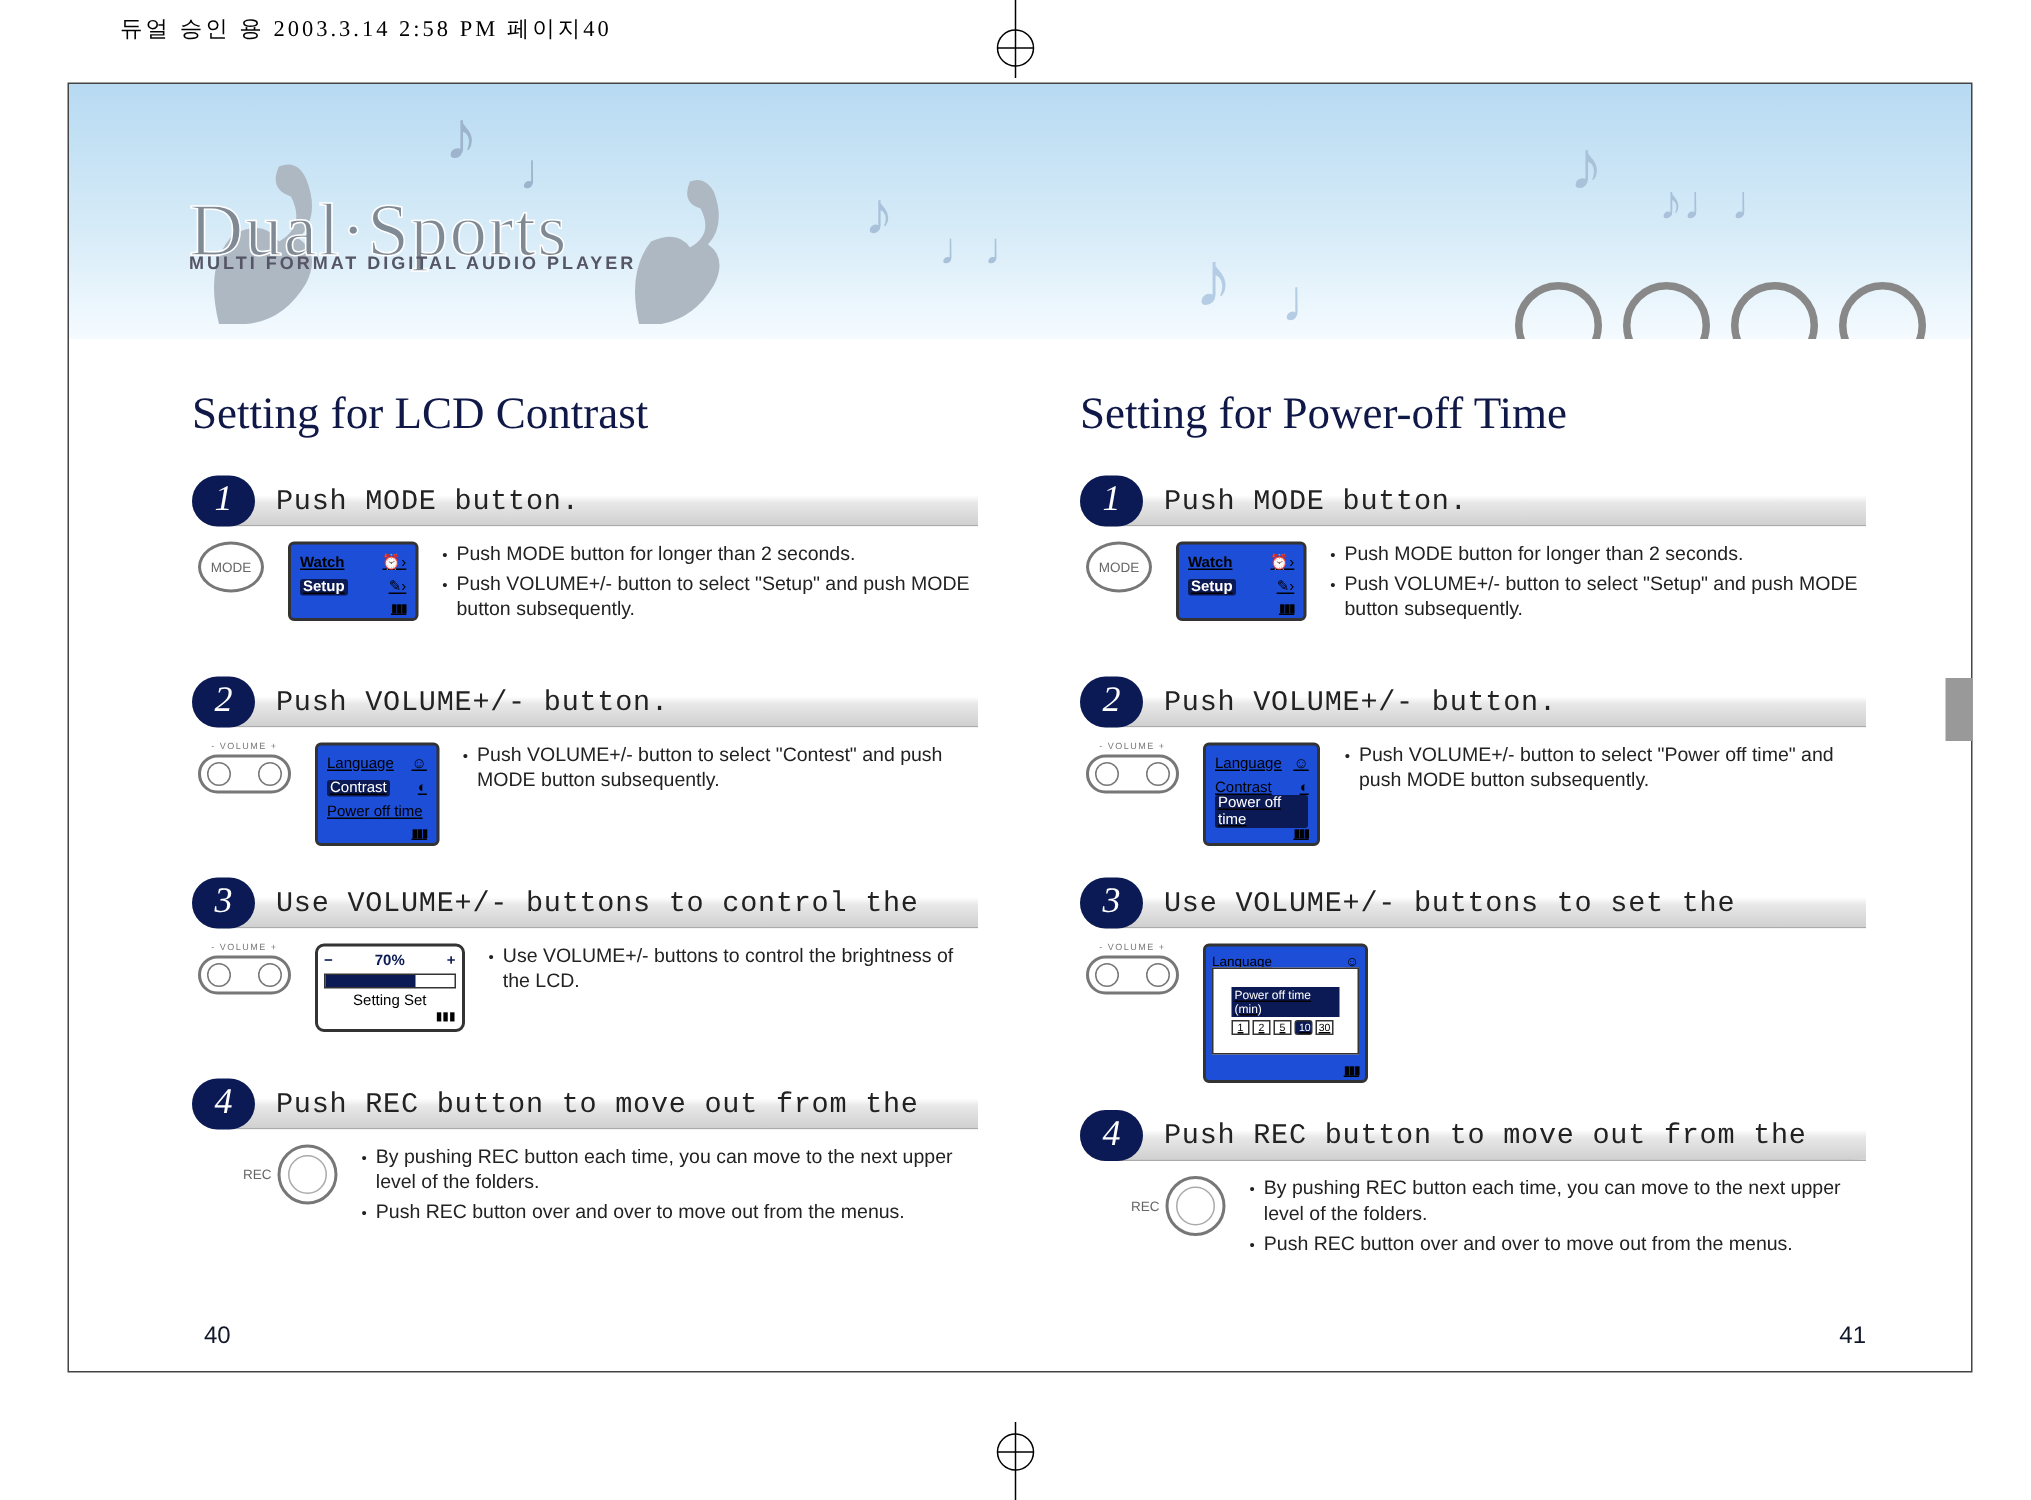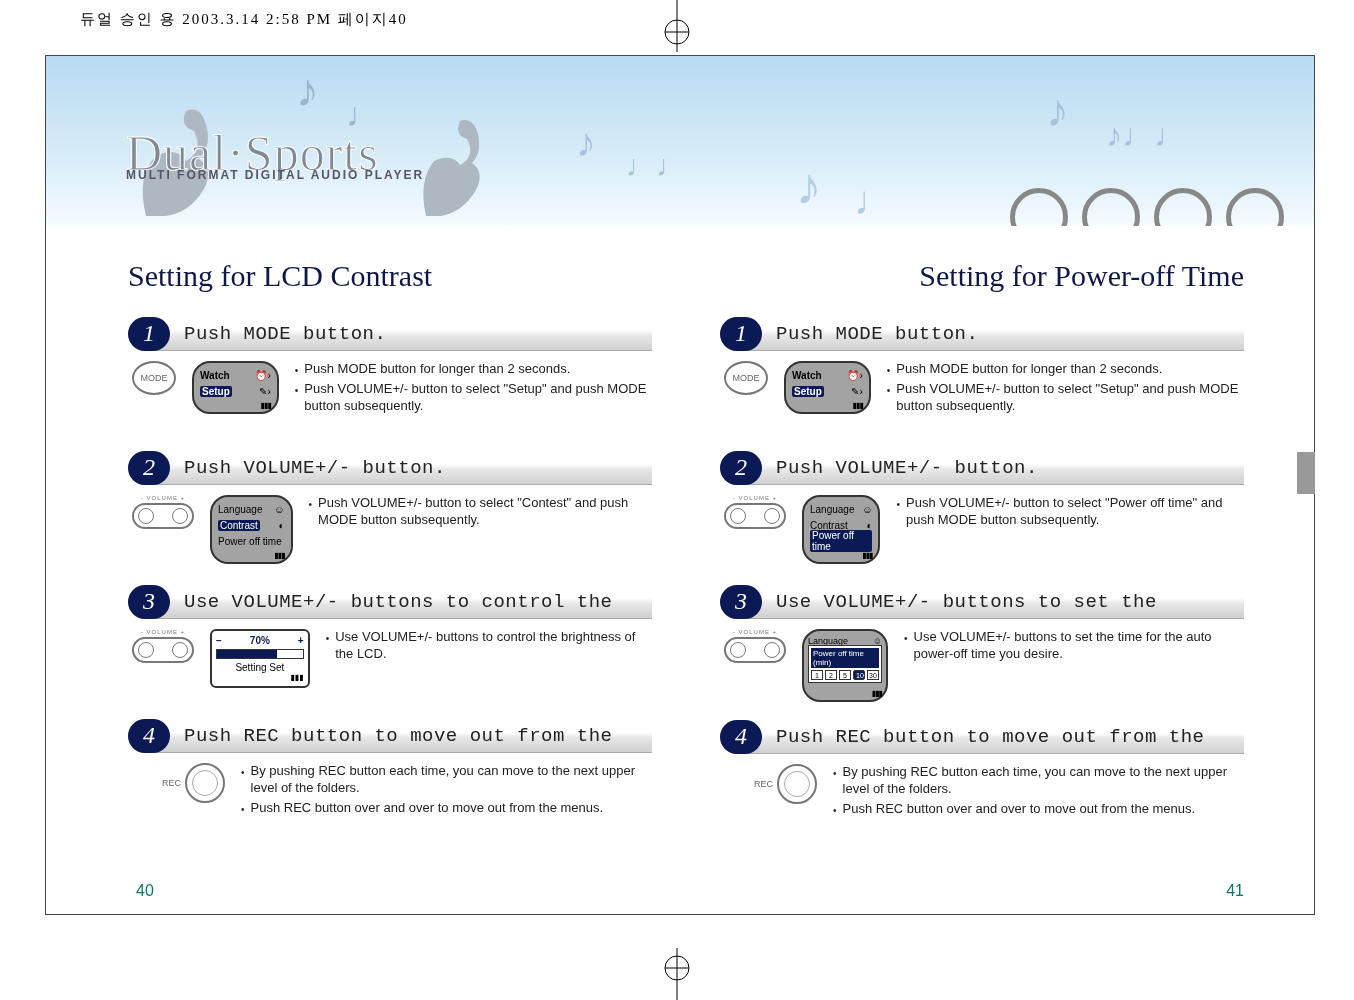--- a/index.html
+++ b/index.html
@@ -50,21 +50,21 @@
     display: flex;
   }
   .col { flex: 1; padding: 8px 28px 0 82px; position: relative; }
   .col.right { padding-left: 40px; padding-right: 70px; }
   h1.section {
     font-family: Georgia, serif;
     font-size: 30px; font-weight: 400;
     color: #101848;
     margin-bottom: 24px;
   }
-  .col.right h1.section { text-align: right; }
+  .col.right h1.section { }
   .step-head {
     display: flex; align-items: center;
     background: linear-gradient(#fff 0%, #fff 40%, #e8e8e8 55%, #d0d0d0 100%);
     border-radius: 18px 0 0 18px;
     height: 34px;
     margin-bottom: 10px;
     border-bottom: 1px solid #aaa;
   }
   .step-num {
     width: 42px; height: 34px;
@@ -106,51 +106,52 @@
     display: flex; align-items: center; gap: 2px;
     flex-direction: column;
   }
   .vol-label { font-size: 6px; color: #777; letter-spacing: 1px; }
   .vol-shape {
     width: 62px; height: 26px; border: 2px solid #777; border-radius: 16px;
     display: flex; align-items: center; justify-content: space-between; padding: 0 4px;
   }
   .vol-shape span { width: 16px; height: 16px; border: 1px solid #777; border-radius: 50%; }
   .lcd {
-    width: 110px; border: 2px solid #333; border-radius: 18px;
+    width: 110px; border: 2px solid #333; border-radius: 4px;
     padding: 4px 6px 2px 6px; font-size: 10px; position: relative;
-    background: #a3a3a3;
+    background: #1d4ed8;
+    text-decoration: underline;
   }
   .lcd .row { display: flex; justify-content: space-between; align-items: center; height: 16px; }
   .lcd .sel { background: #0b1a54; color: #fff; padding: 0 2px; border-radius: 2px; }
   .lcd .batt { font-size: 8px; text-align: right; margin-top: 2px; letter-spacing: -1px;}
   .lcd .mid { font-weight: bold; }
   .lcd-bar {
     background: #fff; border: 2px solid #333; border-radius: 6px;
     width: 110px; padding: 4px; font-size: 10px;
   }
   .lcd-bar .pct-row { display:flex; justify-content: space-between; color:#0b1a54; font-weight:bold; }
   .lcd-bar .bar { height:10px; border:1px solid #333; margin:3px 0; }
   .lcd-bar .bar div { height:100%; width:70%; background:#0b1a54; }
   .bullets { font-size: 13px; color: #222; line-height: 1.3; }
   .bullets li { list-style: none; margin-bottom: 3px; display: flex; }
   .bullets li::before { content: '•'; margin-right: 6px; font-size: 10px; margin-top: 3px; }
-  .page-num { position: absolute; bottom: 14px; font-size: 16px; color: #0f766e; }
+  .page-num { position: absolute; bottom: 14px; font-size: 16px; color: #0f172a; }
   .page-num.left { left: 90px; }
   .page-num.right { right: 70px; text-align: center; }
   .rec-wrap { display:flex; flex-direction:row; align-items:center; gap:4px; margin-left:30px;}
   .rec-label { font-size:9px; color:#666; }
   .side-tab {
     position: absolute;
     right: -1px; top: 396px;
     width: 18px; height: 42px;
     background: #999;
   }
   .popup {
-    border:1px solid #333; padding:2px; font-size:8px; background:#fff;
+    border:1px solid #333; padding:12px; font-size:8px; background:#fff;
     position:relative; top:-4px;
   }
   .popup .pt { background:#0b1a54; color:#fff; padding:1px 2px; }
   .popup .boxes { display:flex; gap:2px; margin-top:2px; }
   .popup .boxes span { border:1px solid #333; width:12px; height:10px; font-size:7px; text-align:center; line-height:10px;}
   .popup .boxes span.sel { background:#0b1a54; color:#fff; }
 </style>
 </head>
 <body>
 
@@ -384,21 +385,20 @@
               <span>1</span>
               <span>2</span>
               <span>5</span>
               <span class="sel">10</span>
               <span>30</span>
             </div>
           </div>
           <div class="batt">▮▮▮</div>
         </div>
         <ul class="bullets">
-          <li>Use VOLUME+/- buttons to set the time for the auto power-off time you desire.</li>
         </ul>
       </div>
 
       <div class="step-head">
         <div class="step-num">4</div>
         <div class="step-title">Push REC button to move out from the</div>
       </div>
       <div class="step-body">
         <div class="rec-wrap">
           <div class="rec-label">REC</div>

